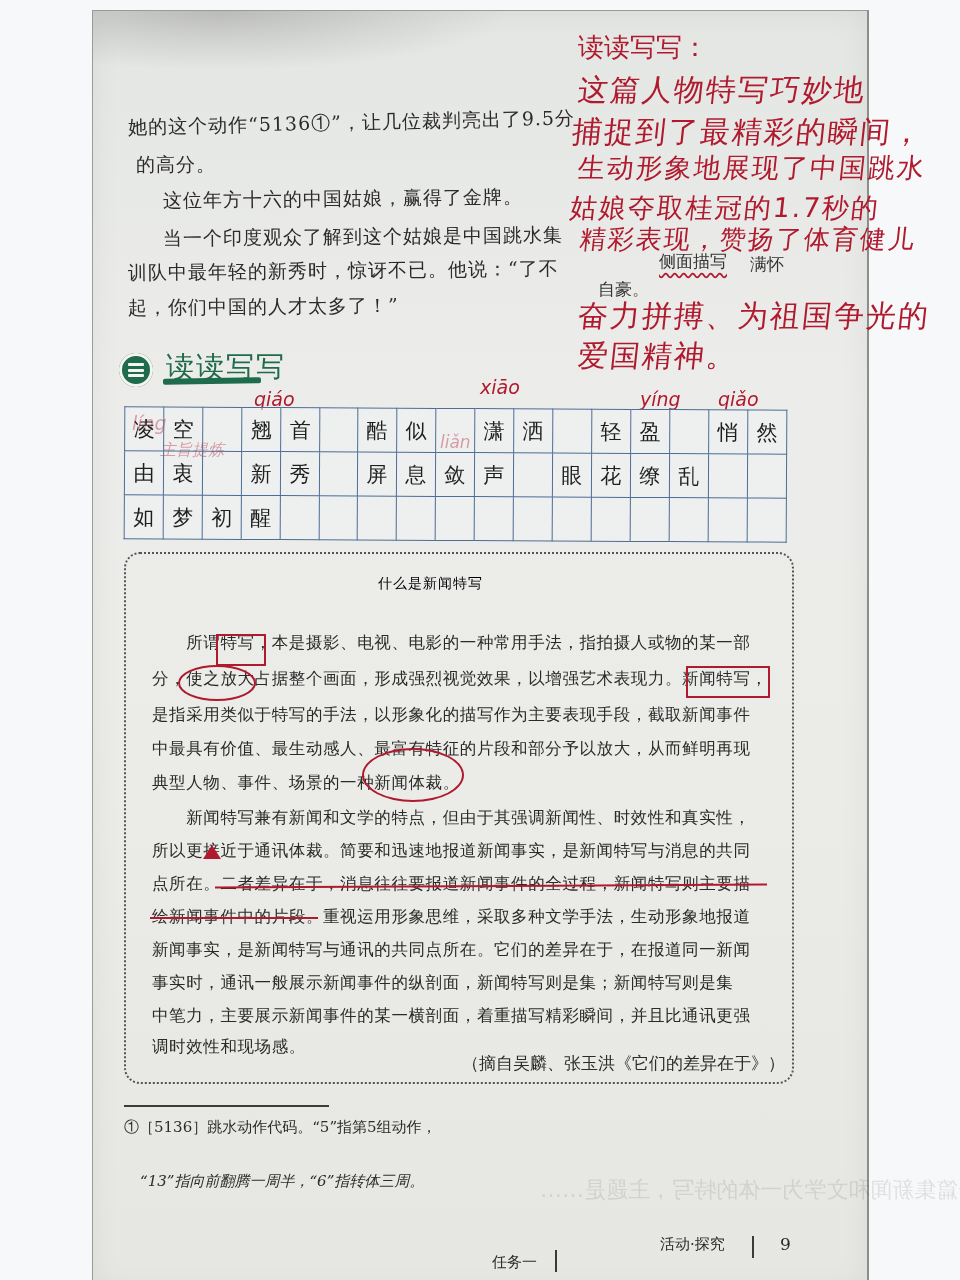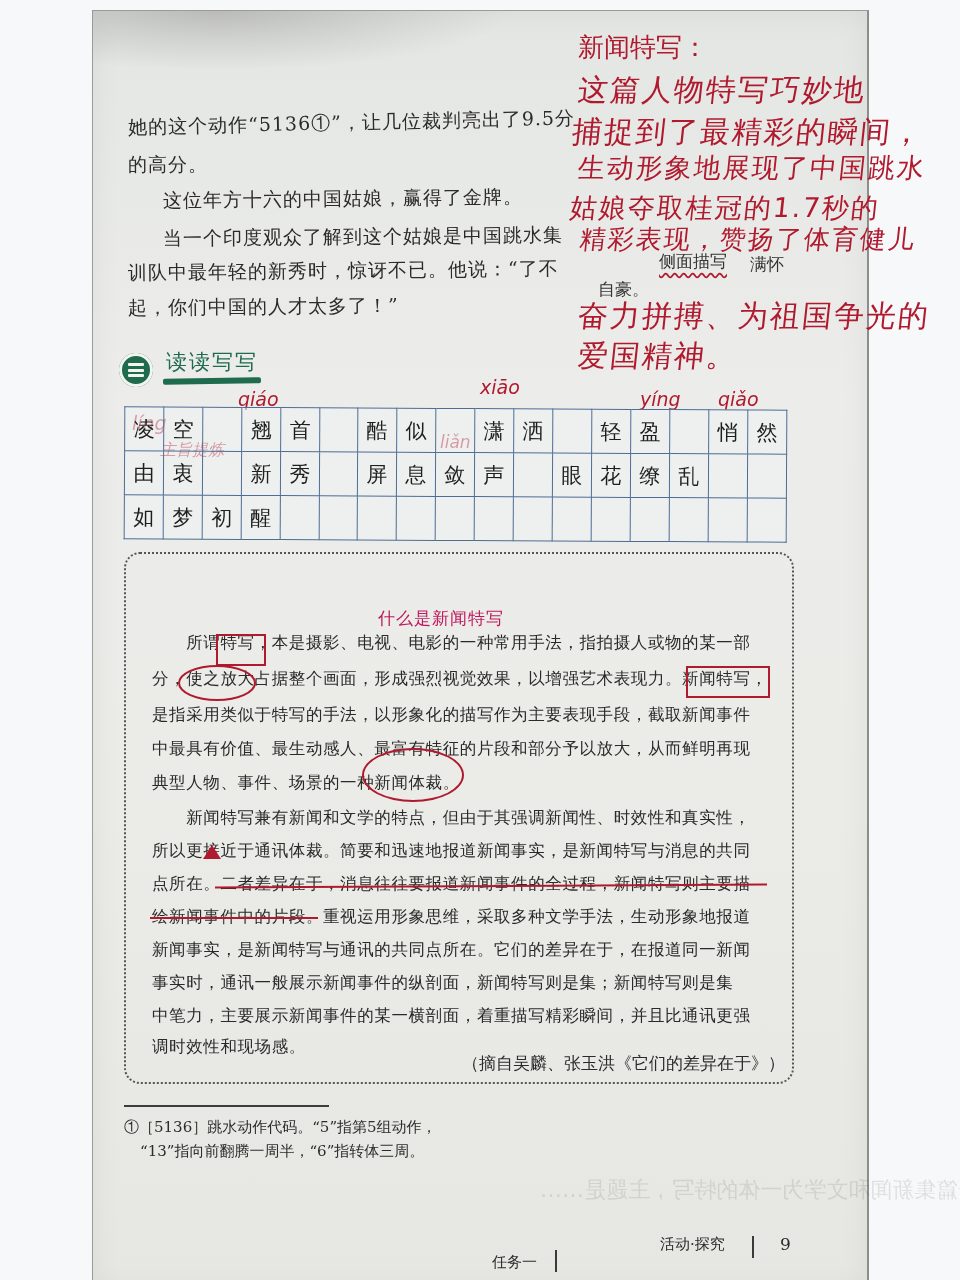--- a/index.html
+++ b/index.html
@@ -26,40 +26,40 @@
   .wavy { text-decoration: underline wavy #b01a2e; text-underline-offset:5px; }
 
   
   .sec-icon {
     position:absolute; left:119px; top:353px; width:34px; height:34px; border-radius:50%;
     background:#1f6b4e; box-shadow: 0 0 0 3px #f3f3f0 inset;
     display:flex; align-items:center; justify-content:center;
   }
   .sec-icon .bars { width:16px; height:14px; display:flex; flex-direction:column; justify-content:space-between; }
   .sec-icon .bars span { display:block; height:3px; background:#f3f3f0; border-radius:1px; }
-  .sec-title { position:absolute; left:166px; top:348px; font-size:21px; letter-spacing:2px; color:#1f6b4e; font-family:"DejaVu Sans","Liberation Sans",sans-serif; }
+  .sec-title { position:absolute; left:166px; top:348px; font-size:28px; letter-spacing:2px; color:#1f6b4e; font-family:"DejaVu Sans","Liberation Sans",sans-serif; }
   .sec-rule { position:absolute; left:163px; top:378px; width:98px; height:6px; background:#1f6b4e; border-radius:2px; transform:rotate(-1deg); }
 
   
   .grid {
     position:absolute; left:124px; top:408px; width:663px; height:130px;
     border-collapse:collapse; transform:rotate(0.3deg); background:rgba(240,242,244,0.6);
   }
   .grid td {
     border:1.5px solid #4d6d94; width:39px; height:43px; text-align:center; vertical-align:middle;
     font-size:21px; color:#1e1e1e; font-family:"DejaVu Serif","Liberation Serif",serif; padding:0;
   }
   .pinyin { position:absolute; color:#b01a2e; font-size:19px; font-style:italic; font-family:"DejaVu Sans","Liberation Sans",sans-serif; }
 
   
   .info-box {
     position:absolute; left:124px; top:552px; width:666px; height:528px;
     border:2px dotted #555; border-radius:16px;
   }
-  .box-title { position:absolute; left:378px; top:575px; font-size:17px; letter-spacing:1px; color:#be185d;margin-top:32px; }
+  .box-title { position:absolute; left:378px; top:575px; font-size:14px; letter-spacing:1px; color:#000000; }
   .box-line { position:absolute; left:152px; font-size:16.5px; letter-spacing:0.6px; white-space:nowrap; color:#2a2a2a; }
   .box-source { position:absolute; left:462px; top:1052px; font-size:17px; white-space:nowrap; }
 
   .fn-rule { position:absolute; left:124px; top:1105px; width:205px; height:2px; background:#3c3c3c; }
   .footnote { position:absolute; left:124px; font-size:15px; white-space:nowrap; color:#2c2c2c; }
 
   .footer-left { position:absolute; left:492px; top:1253px; font-size:15px; }
   .footer-bar { position:absolute; width:2px; height:22px; background:#3a3a3a; }
   .footer-right { position:absolute; left:660px; top:1235px; font-size:15px; }
   .page-no { position:absolute; left:780px; top:1234px; font-size:17px; }
@@ -69,52 +69,52 @@
 </head>
 <body>
 
 <div class="page">
   <div class="top-shadow"></div>
 </div>
 
 <div class="ghost" style="left:540px;top:1175px;">本文融入一篇集新闻和文学为一体的特写，主题是……</div>
 
 <div class="para" style="left:128px;top:104px;transform:rotate(-1.2deg);">她的这个动作“5136①”，让几位裁判亮出了9.5分</div>
-<div class="para" style="left:128px;top:146px;">的高分。</div>
+<div class="para" style="left:136px;top:146px;">的高分。</div>
 <div class="para" style="left:163px;top:180px;transform:rotate(-0.6deg);">这位年方十六的中国姑娘，赢得了金牌。</div>
 <div class="para" style="left:163px;top:218px;transform:rotate(-0.5deg);">当一个印度观众了解到这个姑娘是中国跳水集</div>
 <div class="para" style="left:128px;top:252px;transform:rotate(-0.6deg);">训队中最年轻的新秀时，惊讶不已。他说：“了不</div>
 <div class="para" style="left:128px;top:288px;transform:rotate(-0.5deg);">起，你们中国的人才太多了！”</div>
 
 <div class="side-note wavy" style="left:636px;top:250px;margin-left:23px;">侧面描写</div>
 <div class="side-note" style="left:750px;top:253px;">满怀</div>
 <div class="side-note" style="left:598px;top:278px;">自豪。</div>
 
-<div class="hand" style="left:578px;top:30px;font-size:26px;">新闻特写：</div>
+<div class="hand" style="left:578px;top:30px;font-size:26px;">读读写写：</div>
 <div class="hand big" style="left:578px;top:70px;">这篇人物特写巧妙地</div>
 <div class="hand big" style="left:572px;top:112px;">捕捉到了最精彩的瞬间，</div>
 <div class="hand big" style="left:578px;top:150px;font-size:27px;">生动形象地展现了中国跳水</div>
 <div class="hand big" style="left:570px;top:190px;font-size:27px;">姑娘夺取桂冠的1.7秒的</div>
 <div class="hand big" style="left:580px;top:222px;font-size:26px;">精彩表现，赞扬了体育健儿</div>
 <div class="hand big" style="left:578px;top:296px;">奋力拼搏、为祖国争光的</div>
 <div class="hand big" style="left:578px;top:336px;">爱国精神。</div>
 
 <div class="sec-icon">
   <div class="bars">
       <span></span>
       <span></span>
       <span></span>
     </div>
 </div>
 <div class="sec-title">读读写写</div>
 <div class="sec-rule"></div>
 
 <div class="pinyin" style="left:132px;top:392px;margin-top:20px;">líng</div>
 <div class="pinyin" style="left:160px;top:440px;font-size:16px;">主旨提炼</div>
-<div class="pinyin" style="left:238px;top:388px;">qiáo</div>
+<div class="pinyin" style="left:254px;top:388px;">qiáo</div>
 <div class="pinyin" style="left:440px;top:432px;font-size:17px;">liǎn</div>
 <div class="pinyin" style="left:480px;top:376px;">xiāo</div>
 <div class="pinyin" style="left:640px;top:388px;">yíng</div>
 <div class="pinyin" style="left:718px;top:388px;">qiǎo</div>
 
 <table class="grid">
   <tbody>
       <tr>
     <td>凌</td>
     <td>空</td>
@@ -195,19 +195,19 @@
 <div style="position:absolute;left:216px;top:634px;width:46px;height:28px;border:2px solid #b01a2e;"></div>
 <div style="position:absolute;left:178px;top:665px;width:74px;height:32px;border:2px solid #b01a2e;border-radius:50%;"></div>
 <div style="position:absolute;left:686px;top:666px;width:80px;height:28px;border:2px solid #b01a2e;"></div>
 <div style="position:absolute;left:362px;top:748px;width:98px;height:50px;border:2px solid #b01a2e;border-radius:50%;"></div>
 <div style="position:absolute;left:215px;top:885px;width:552px;height:2px;background:#b01a2e;transform:rotate(-0.3deg);"></div>
 <div style="position:absolute;left:150px;top:917px;width:168px;height:2px;background:#b01a2e;"></div>
 <div style="position:absolute;left:203px;top:845px;width:0;height:0;border-left:9px solid transparent;border-right:9px solid transparent;border-bottom:14px solid #b01a2e;"></div>
 
 <div class="fn-rule"></div>
 <div class="footnote" style="top:1118px;">①［5136］跳水动作代码。“5”指第5组动作，</div>
-<div class="footnote" style="top:1142px;left:140px;">“13”指向前翻腾一周半，“6”指转体三周。</div>
+<div class="footnote" style="top:1172px;left:140px;font-style:italic;">“13”指向前翻腾一周半，“6”指转体三周。</div>
 
 <div class="footer-left">任务一</div>
 <div class="footer-bar" style="left:555px;top:1250px;"></div>
 <div class="footer-right">活动·探究</div>
 <div class="footer-bar" style="left:752px;top:1236px;"></div>
 <div class="page-no">9</div>
 
 </body></html>

